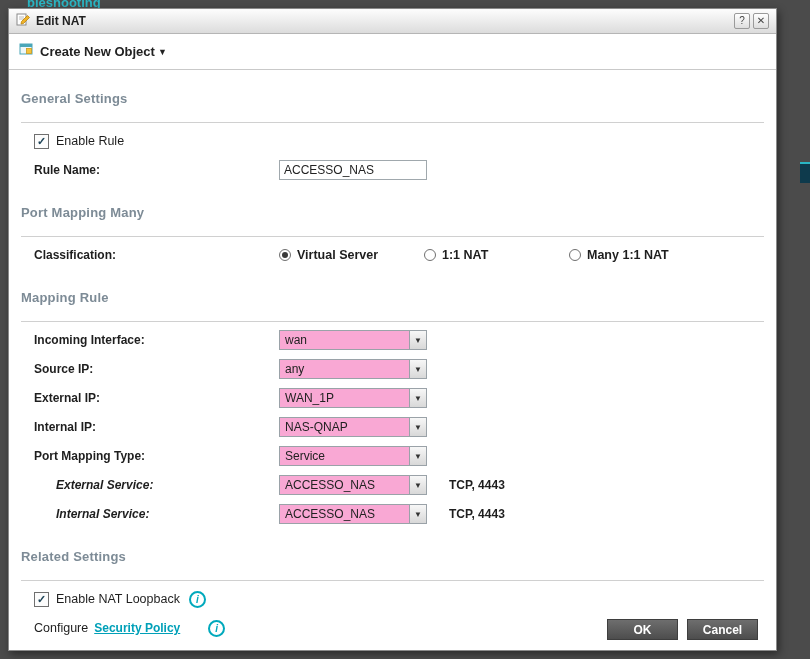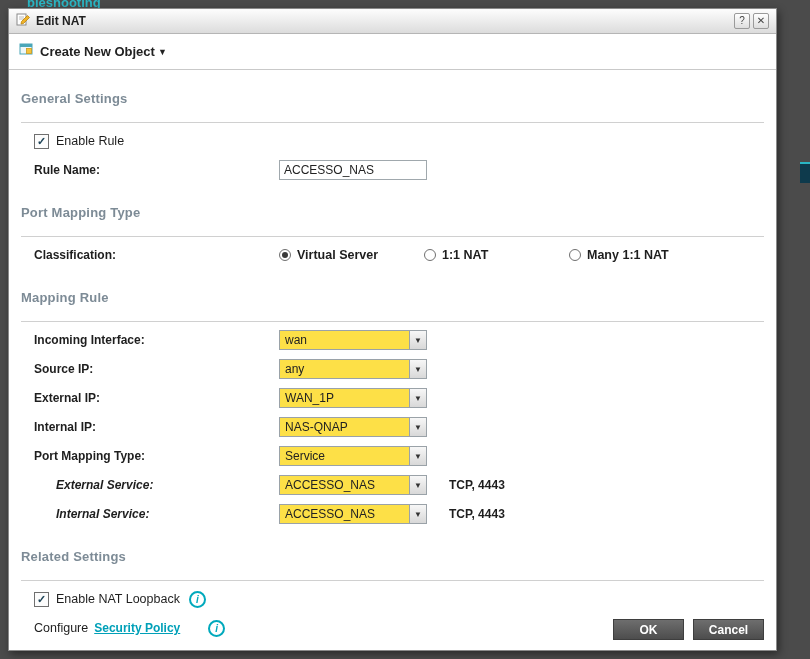--- a/index.html
+++ b/index.html
@@ -81,21 +81,21 @@
   }
   .cb-label { font-weight: normal; font-size: 12.5px; color: #1e1e1e; }
   .text-input {
     width: 148px; height: 20px; box-sizing: border-box;
     border: 1px solid #a0a8ad;
     font-family: "Liberation Sans", sans-serif;
     font-size: 12px; padding: 0 4px; color: #222;
   }
   .dropdown {
     width: 148px; height: 20px; box-sizing: border-box;
-    border: 1px solid #9aa2a8; background: #fde047;
+    border: 1px solid #9aa2a8; background: #f9a8d4;
     display: flex; align-items: center;
     font-size: 12px; color: #222;
     cursor: default;
   }
   .dropdown .val { flex: 1; padding: 0 5px; white-space: nowrap; overflow: hidden; }
   .dropdown .arrow {
     width: 16px; align-self: stretch;
     border-left: 1px solid #9aa2a8;
     background: linear-gradient(#f7f7f7, #d8d8d8);
     display: flex; align-items: center; justify-content: center;
@@ -119,21 +119,21 @@
     border: 2px solid #00a9bc; border-radius: 50%;
     color: #00a9bc; font-size: 10px; font-weight: bold; font-style: italic;
     display: inline-flex; align-items: center; justify-content: center;
     margin-left: 9px; flex-shrink: 0;
   }
   .link {
     color: #00a0b8; font-weight: bold; font-size: 12px;
     text-decoration: underline; margin-left: 6px; cursor: pointer;
   }
   .footer {
-    position: absolute; right: 12px; bottom: 10px;
+    position: absolute; right: 18px; bottom: 10px;
     display: flex; gap: 9px;
   }
   .btn {
     min-width: 71px; height: 21px; box-sizing: border-box;
     background: linear-gradient(#6e6e6e, #4d4d4d);
     border: 1px solid #3e3e3e;
     color: #fff; font-weight: bold; font-size: 12px;
     display: flex; align-items: center; justify-content: center;
     cursor: default;
   }
@@ -179,21 +179,21 @@
   <div class="row">
     <span class="checkbox">✓</span>
     <span class="cb-label">Enable Rule</span>
   </div>
 
   <div class="row">
     <span class="label">Rule Name:</span>
     <input class="text-input" type="text" value="ACCESSO_NAS" style="">
   </div>
 
-  <div class="section-heading">Port Mapping Type</div>
+  <div class="section-heading">Port Mapping Many</div>
 
   <div class="row">
     <span class="label">Classification:</span>
     <span class="radio-group">
       <span class="radio-option">
         <span class="radio selected"></span>
         <span class="radio-label">Virtual Server</span>
       </span>
       <span class="radio-option">
         <span class="radio"></span>

